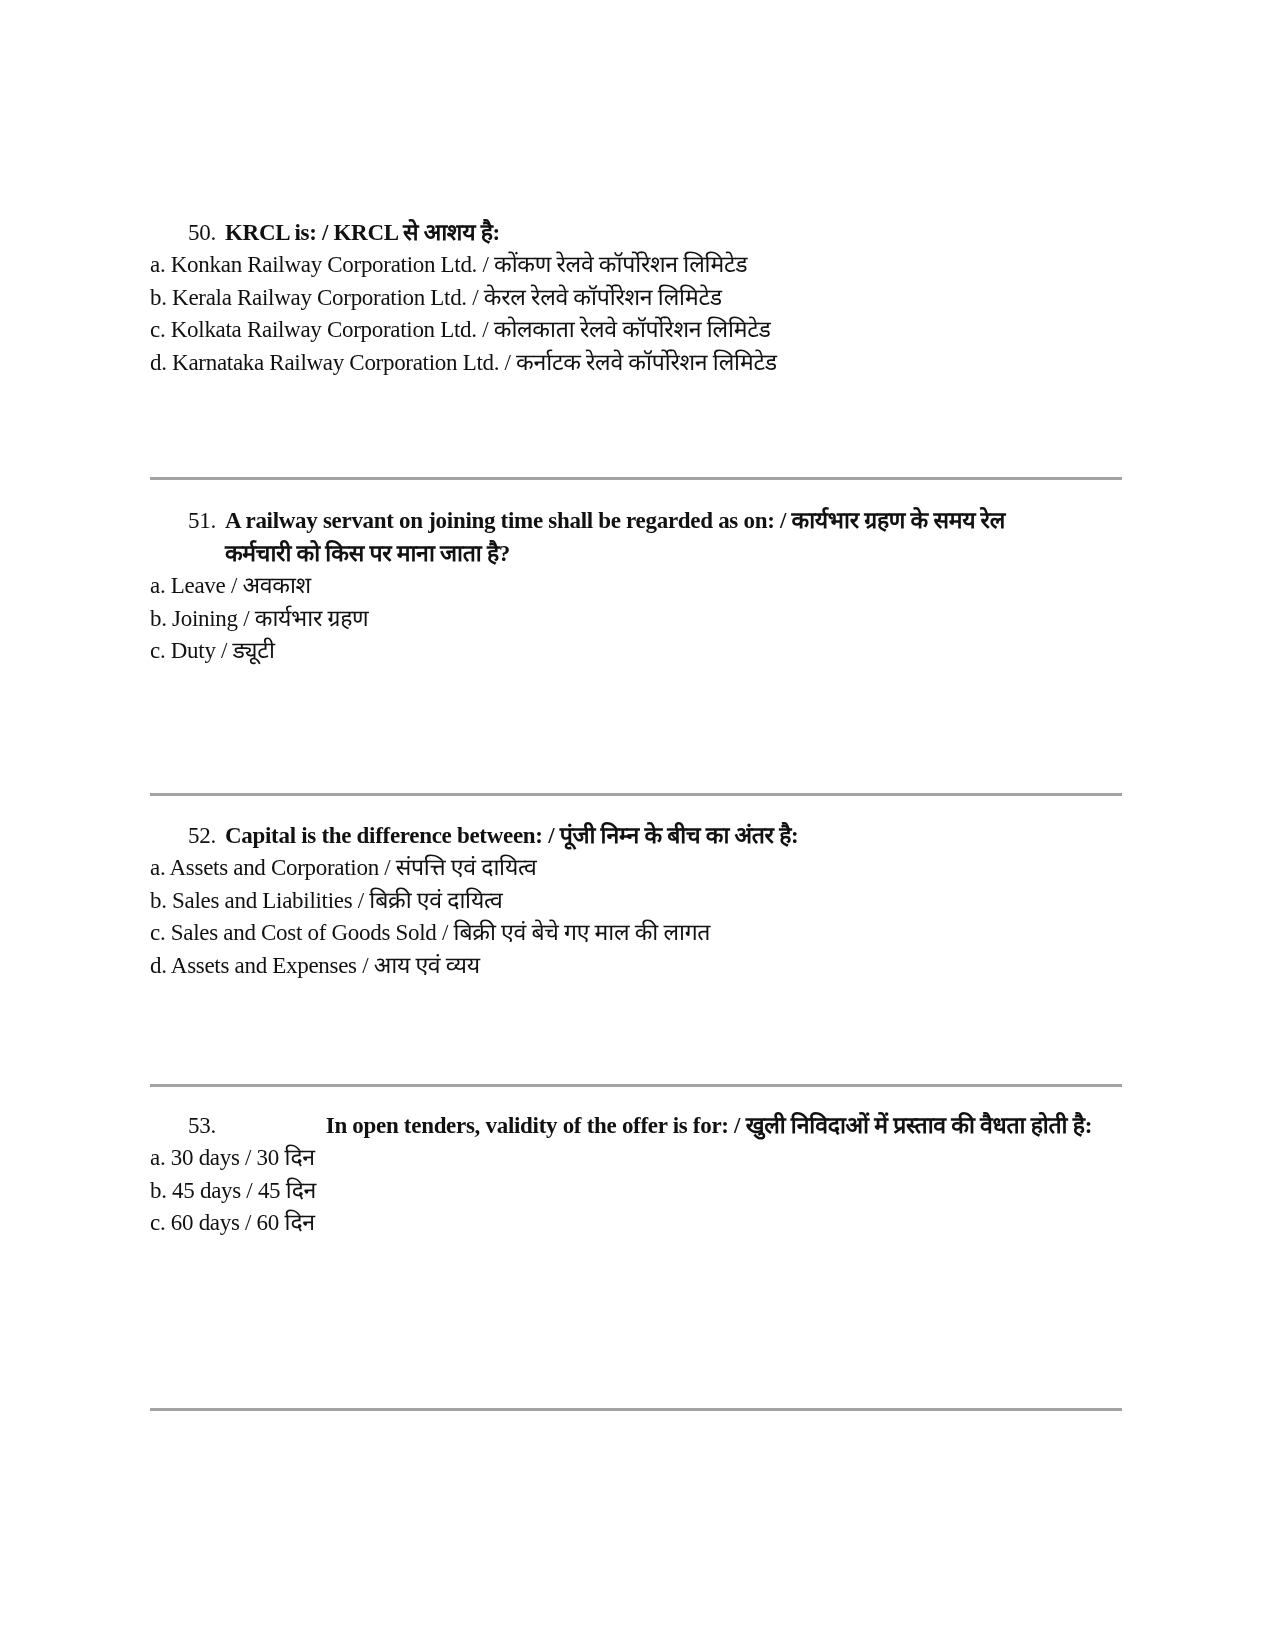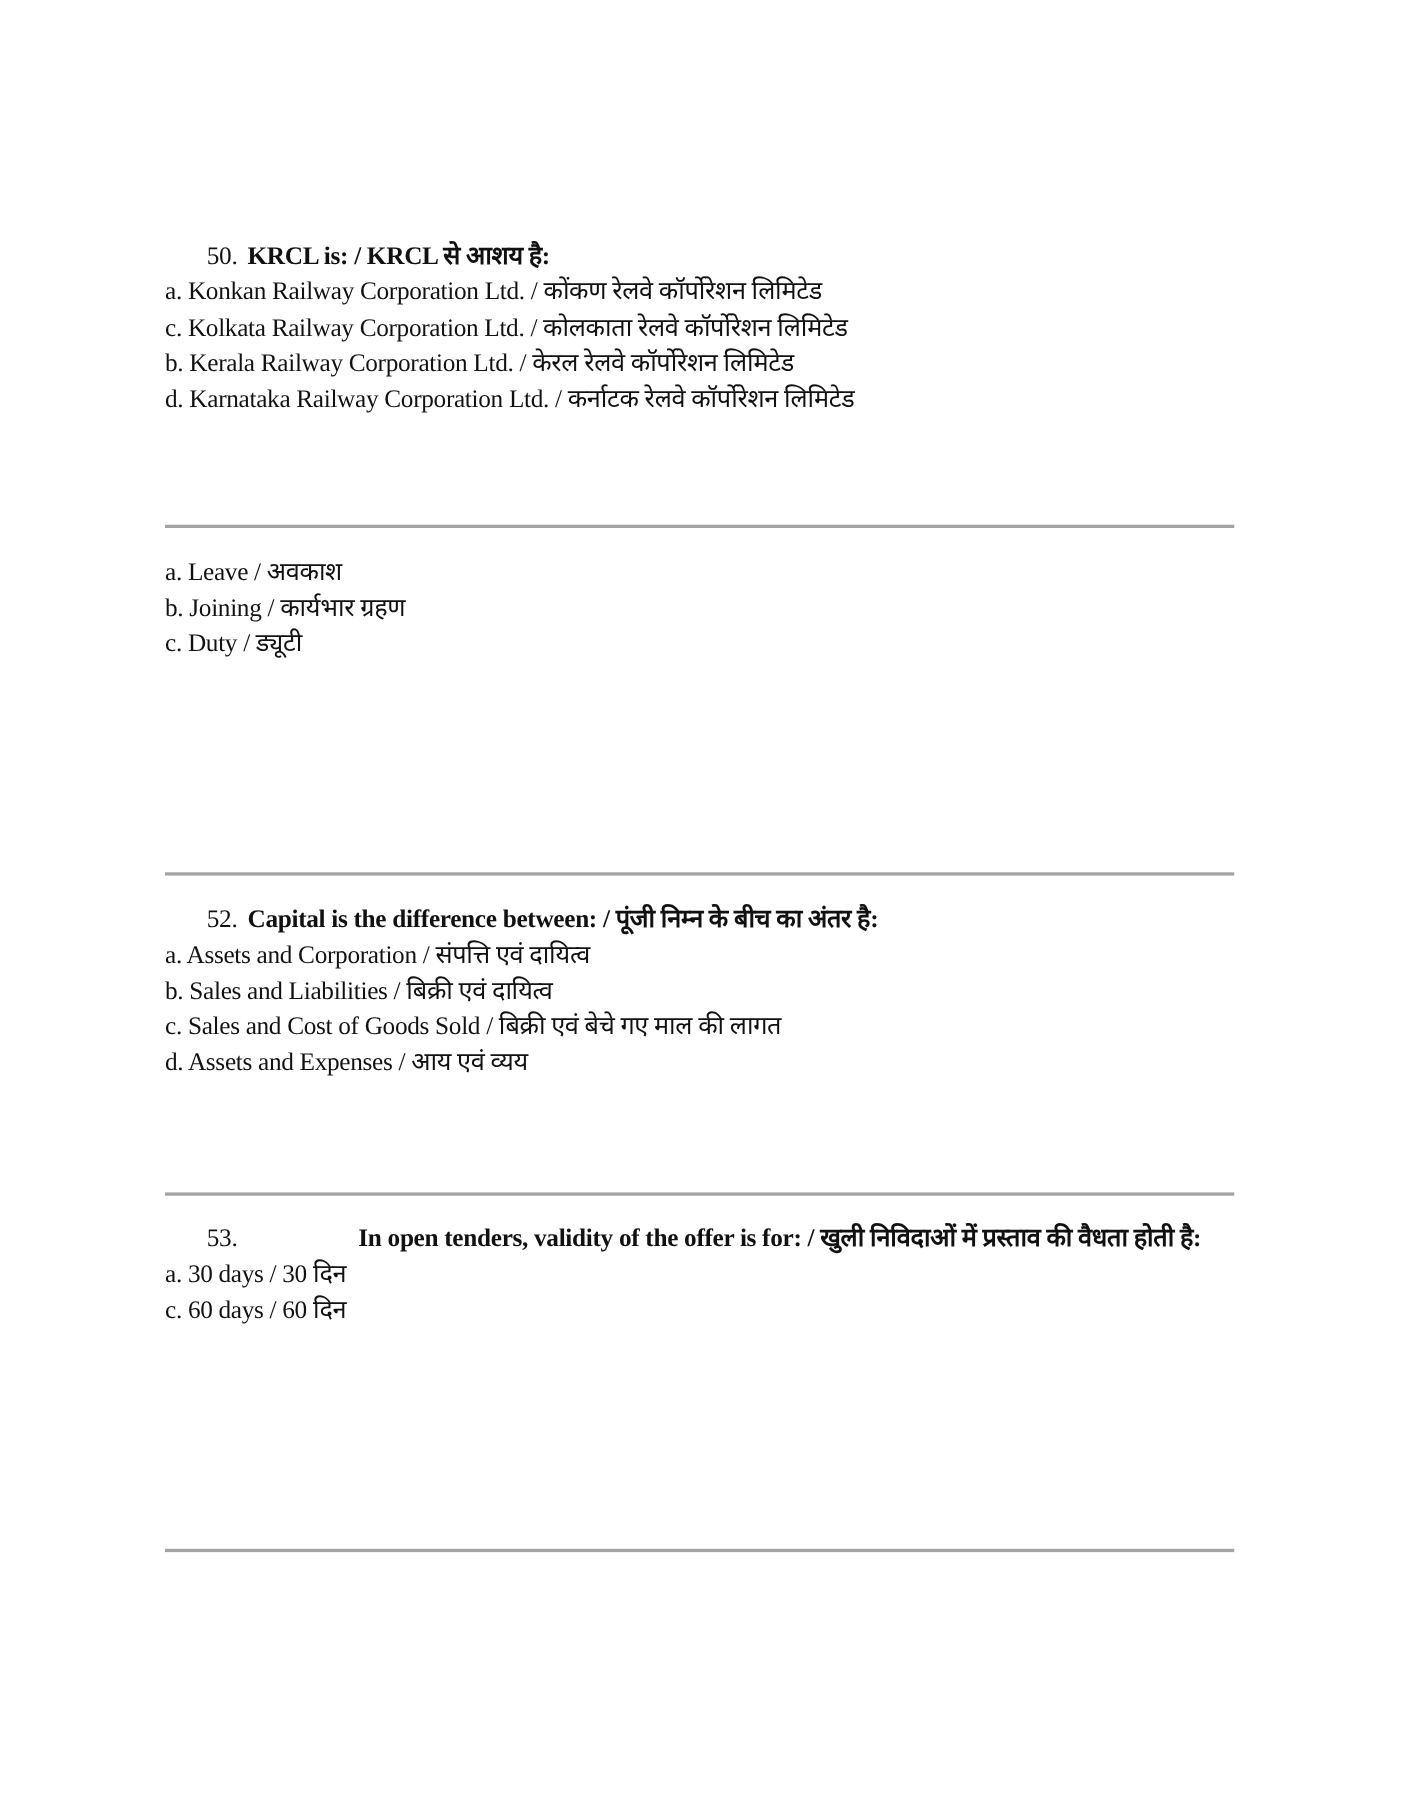--- a/index.html
+++ b/index.html
@@ -62,28 +62,32 @@
 
 <div class="page">
 
   <div class="question-block" style="top:200px;">
     <div class="question-title">
       <span class="question-number">50.</span>
       <span>KRCL is: / KRCL से आशय है:</span>
     </div>
     <div class="options">
       <span class="option">a. Konkan Railway Corporation Ltd. / कोंकण रेलवे कॉर्पोरेशन लिमिटेड</span>
+      <span class="option">b. Kerala Railway Corporation Ltd. / केरल रेलवे कॉर्पोरेशन लिमिटेड</span>
       <span class="option">c. Kolkata Railway Corporation Ltd. / कोलकाता रेलवे कॉर्पोरेशन लिमिटेड</span>
-      <span class="option">b. Kerala Railway Corporation Ltd. / केरल रेलवे कॉर्पोरेशन लिमिटेड</span>
       <span class="option">d. Karnataka Railway Corporation Ltd. / कर्नाटक रेलवे कॉर्पोरेशन लिमिटेड</span>
     </div>
   </div>
   <div class="separator" style="top:461px;"></div>
 
   <div class="question-block" style="top:488px;">
+    <div class="question-title" style="padding-right:60px;">
+      <span class="question-number">51.</span>
+      <span>A railway servant on joining time shall be regarded as on: / कार्यभार ग्रहण के समय रेल कर्मचारी को किस पर माना जाता है?</span>
+    </div>
     <div class="options">
       <span class="option">a. Leave / अवकाश</span>
       <span class="option">b. Joining / कार्यभार ग्रहण</span>
       <span class="option">c. Duty / ड्यूटी</span>
     </div>
   </div>
   <div class="separator" style="top:777px;"></div>
 
   <div class="question-block" style="top:803px;">
     <div class="question-title">
@@ -99,18 +103,19 @@
   </div>
   <div class="separator" style="top:1068px;"></div>
 
   <div class="question-block" style="top:1093px;">
     <div class="question-title" style="padding-right:30px;text-align:right;">
       <span class="question-number">53.</span>
       <span>In open tenders, validity of the offer is for: / खुली निविदाओं में प्रस्ताव की वैधता होती है:</span>
     </div>
     <div class="options">
       <span class="option">a. 30 days / 30 दिन</span>
+      <span class="option">b. 45 days / 45 दिन</span>
       <span class="option">c. 60 days / 60 दिन</span>
     </div>
   </div>
   <div class="separator" style="top:1392px;"></div>
 
 </div>
 
 </body></html>

